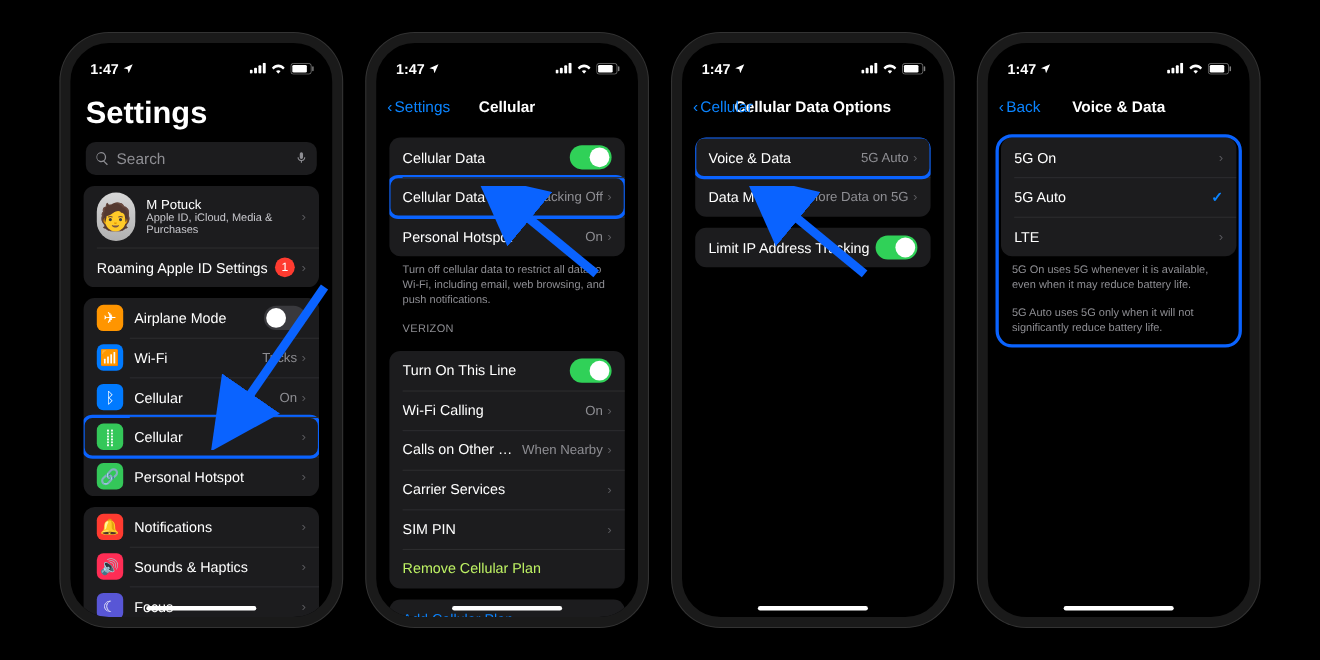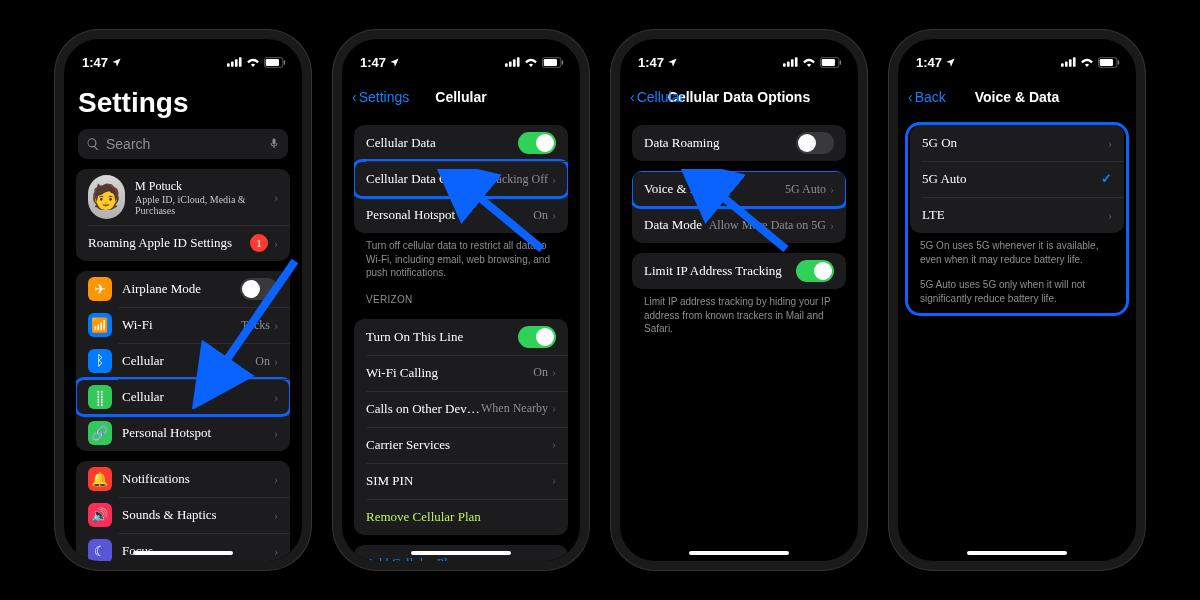--- a/index.html
+++ b/index.html
@@ -15,21 +15,21 @@
   .status-bar { display:flex; justify-content:space-between; align-items:center; height:34px; padding:0 16px 0 18px; font-size:13px; font-weight:600; }
   .status-left { display:flex; gap:3px; align-items:center; }
   .status-right { display:flex; gap:4px; align-items:center; }
   .status-icons svg { display:block; }
   .nav-large { padding: 8px 14px 6px; font-size:28px; font-weight:700; }
   .search { margin:4px 14px 10px; background:#1c1c1e; border-radius:9px; height:30px; display:flex; align-items:center; padding:0 8px; gap:6px; color:#8e8e93; font-size:14px; }
   .nav { display:flex; align-items:center; height:36px; position:relative; }
   .back { position:absolute; left:10px; color:#0b84ff; font-size:14px; display:flex; align-items:center; gap:2px; }
   .nav-title { margin:0 auto; font-size:14px; font-weight:600; }
   .group { margin: 10px 12px 0; background:#1c1c1e; border-radius:10px; overflow:hidden; }
-  .cell { display:flex; align-items:center; height:36px; padding:0 12px; font-size:13px; position:relative;font-family:Liberation Serif, serif; }
+  .cell { display:flex; align-items:center; height:36px; padding:0 12px; font-size:13px; position:relative; }
   .cell + .cell::before { content:""; position:absolute; top:0; left:12px; right:0; height:1px; background:#2c2c2e; }
   .cell.with-icon::before { left:42px; }
   .cell .icon { width:24px; height:24px; border-radius:6px; margin-right:10px; display:flex; align-items:center; justify-content:center; font-size:14px; flex-shrink:0; }
   .cell .label { flex:1; white-space:nowrap; overflow:hidden; text-overflow:ellipsis; }
   .cell .value { color:#8e8e93; font-size:12px; margin-right:4px; white-space:nowrap; }
   .chevron { color:#5a5a5e; font-size:12px; }
   .toggle { width:38px; height:22px; border-radius:11px; position:relative; flex-shrink:0; }
   .toggle.on { background:#30d158; }
   .toggle.off { background:#39393d; }
   .toggle::after { content:""; position:absolute; top:2px; width:18px; height:18px; border-radius:50%; background:#fff; }
@@ -294,45 +294,38 @@
             </svg>
       </div>
     </div>
     <div class="nav">
       <div class="back">
             <span>‹</span>
             <span>Cellular</span>
           </div>
       <div class="nav-title">Cellular Data Options</div>
     </div>
-    <div class="group" id="s3g1">
-          <div class="cell">
-            <span class="label">Data Roaming</span>
-            <div class="toggle off"></div>
-          </div>
-        </div>
     <div class="group" id="s3g2">
           <div class="cell" style="outline: rgb(10, 99, 255) solid 3px; outline-offset: -1px; border-radius: 8px; z-index: 5;">
             <span class="label">Voice &amp; Data</span>
             <span class="value">5G Auto</span>
             <span class="chevron">›</span>
           </div>
           <div class="cell">
             <span class="label">Data Mode</span>
             <span class="value">Allow More Data on 5G</span>
             <span class="chevron">›</span>
           </div>
         </div>
     <div class="group" id="s3g3">
           <div class="cell">
             <span class="label">Limit IP Address Tracking</span>
             <div class="toggle on"></div>
           </div>
         </div>
-    <div class="footer-note">Limit IP address tracking by hiding your IP address from known trackers in Mail and Safari.</div>
 
     <svg class="arrow-overlay" style="left:56px; top:130px; width:120px; height:90px" viewBox="0 0 120 90">
       <defs>
             <marker id="ah3" markerWidth="8" markerHeight="8" refX="4" refY="4" orient="auto">
               <path d="M0 0L8 4L0 8z" fill="#0a63ff"></path>
             </marker>
           </defs>
       <line x1="110" y1="80" x2="25" y2="10" stroke="#0a63ff" stroke-width="8" marker-end="url(#ah3)"></line>
     </svg>
   </div>

